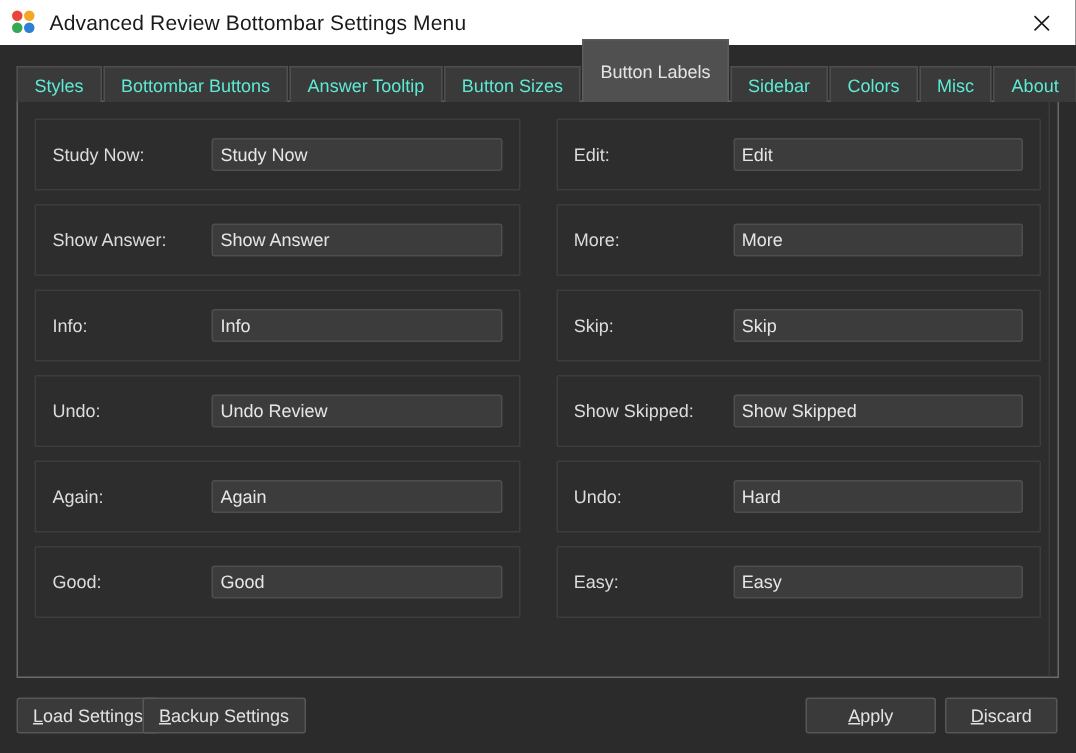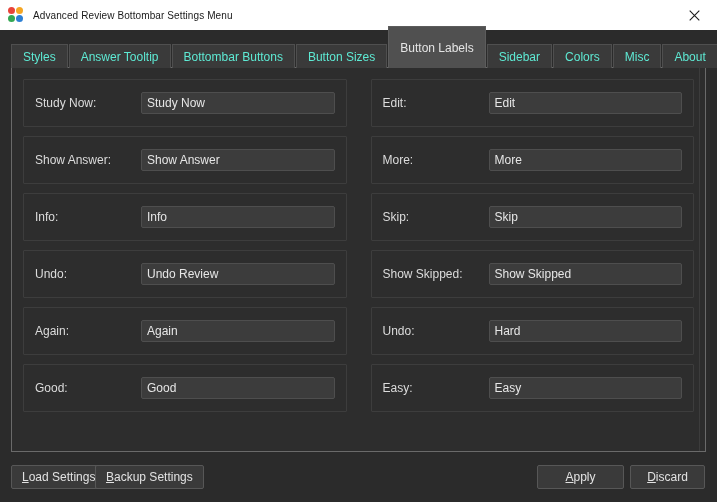--- a/index.html
+++ b/index.html
@@ -42,21 +42,21 @@
     border-radius: 50%;
     display: block;
   }
   .app-icon i.tl { left: 0;  top: 0;  background: #e8443a; }
   .app-icon i.tr { left: 8px;top: 0;  background: #f5a623; }
   .app-icon i.bl { left: 0;  top: 8px;background: #34a853; }
   .app-icon i.br { left: 8px;top: 8px;background: #2c7fd4; }
 
   .title-text {
     color: #1a1a1a;
-    font-size: 10px;
+    font-size: 14px;
     letter-spacing: 0.1px;
     white-space: nowrap;
   }
   .win-close {
     position: absolute;
     right: 0; top: 0;
     width: 46px;
     height: 30px;
     display: flex;
     align-items: center;
@@ -227,22 +227,22 @@
     <svg width="11" height="11" viewBox="0 0 11 11" aria-hidden="true">
       <path d="M0.7 0.7 L10.3 10.3 M10.3 0.7 L0.7 10.3" stroke="#1d1d1d" stroke-width="1.1" fill="none"></path>
     </svg>
   </span>
 </div>
 
 <div class="dialog">
 
   <div class="tabbar">
     <div class="tab">Styles</div>
+    <div class="tab">Bottombar Buttons</div>
     <div class="tab">Answer Tooltip</div>
-    <div class="tab">Bottombar Buttons</div>
     <div class="tab">Button Sizes</div>
     <div class="tab active">Button Labels</div>
     <div class="tab">Sidebar</div>
     <div class="tab">Colors</div>
     <div class="tab">Misc</div>
     <div class="tab">About</div>
   </div>
 
   <div class="tabpane">
     <div class="pane-edge"></div>

